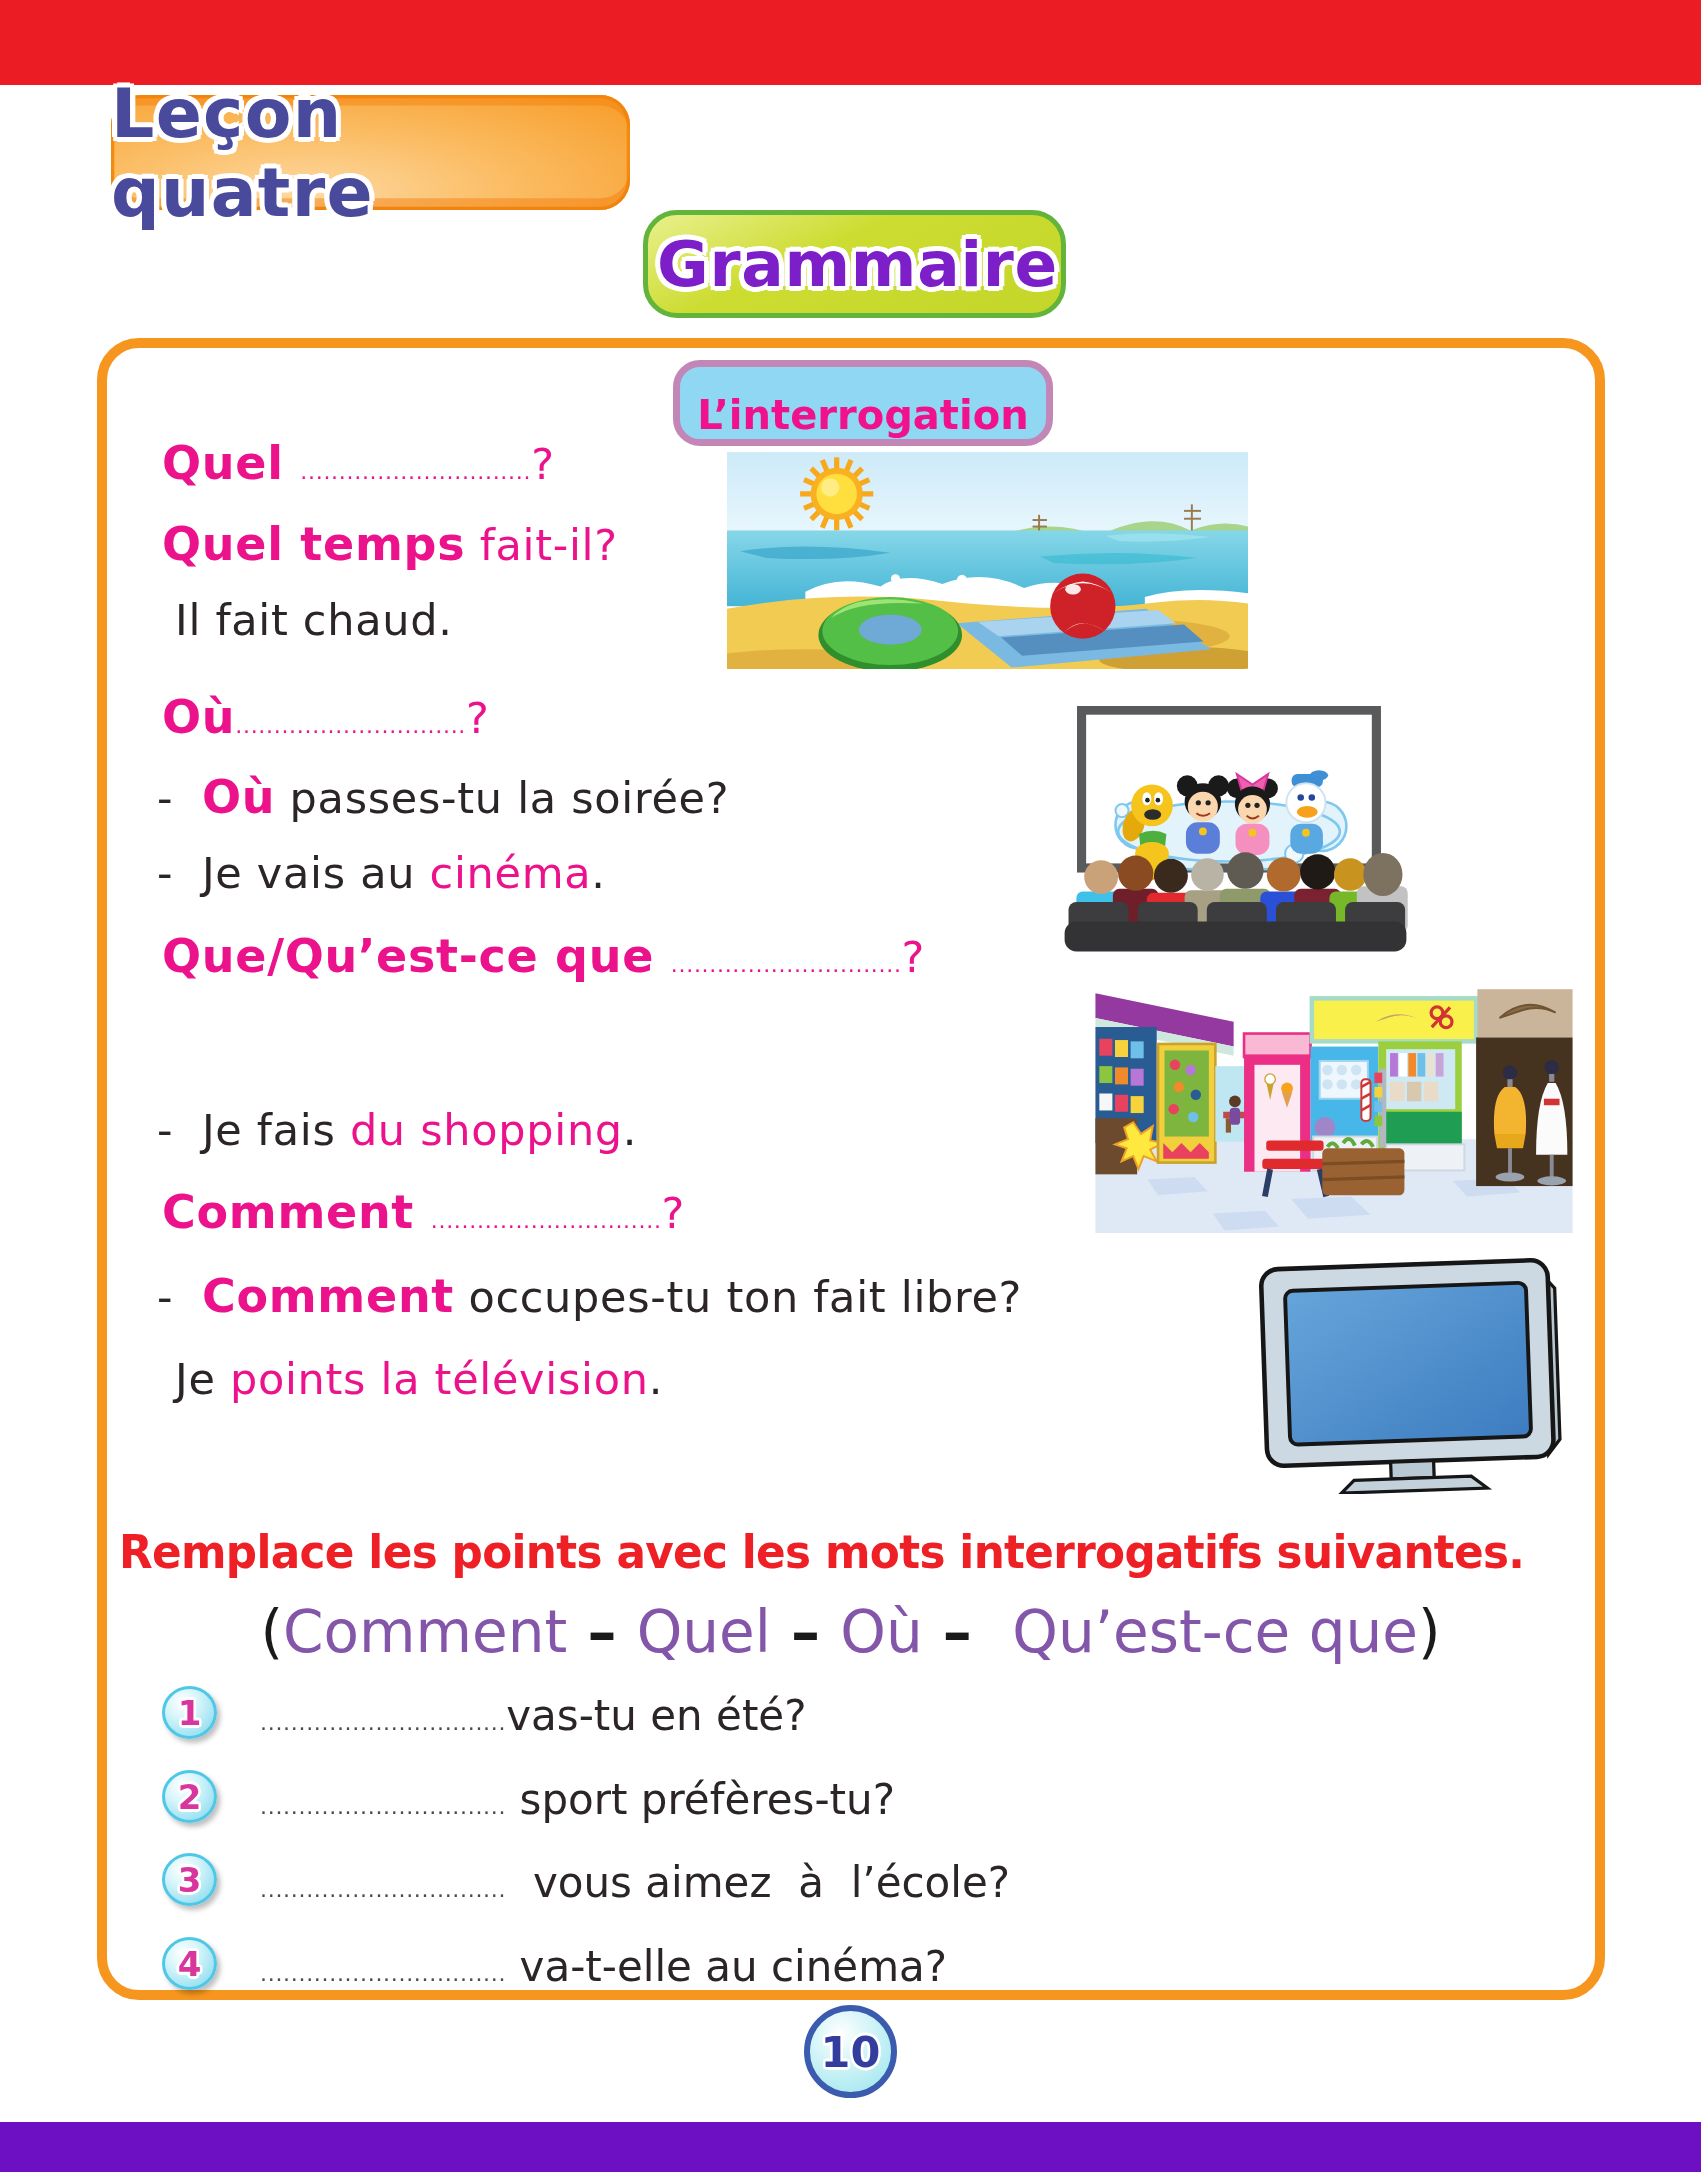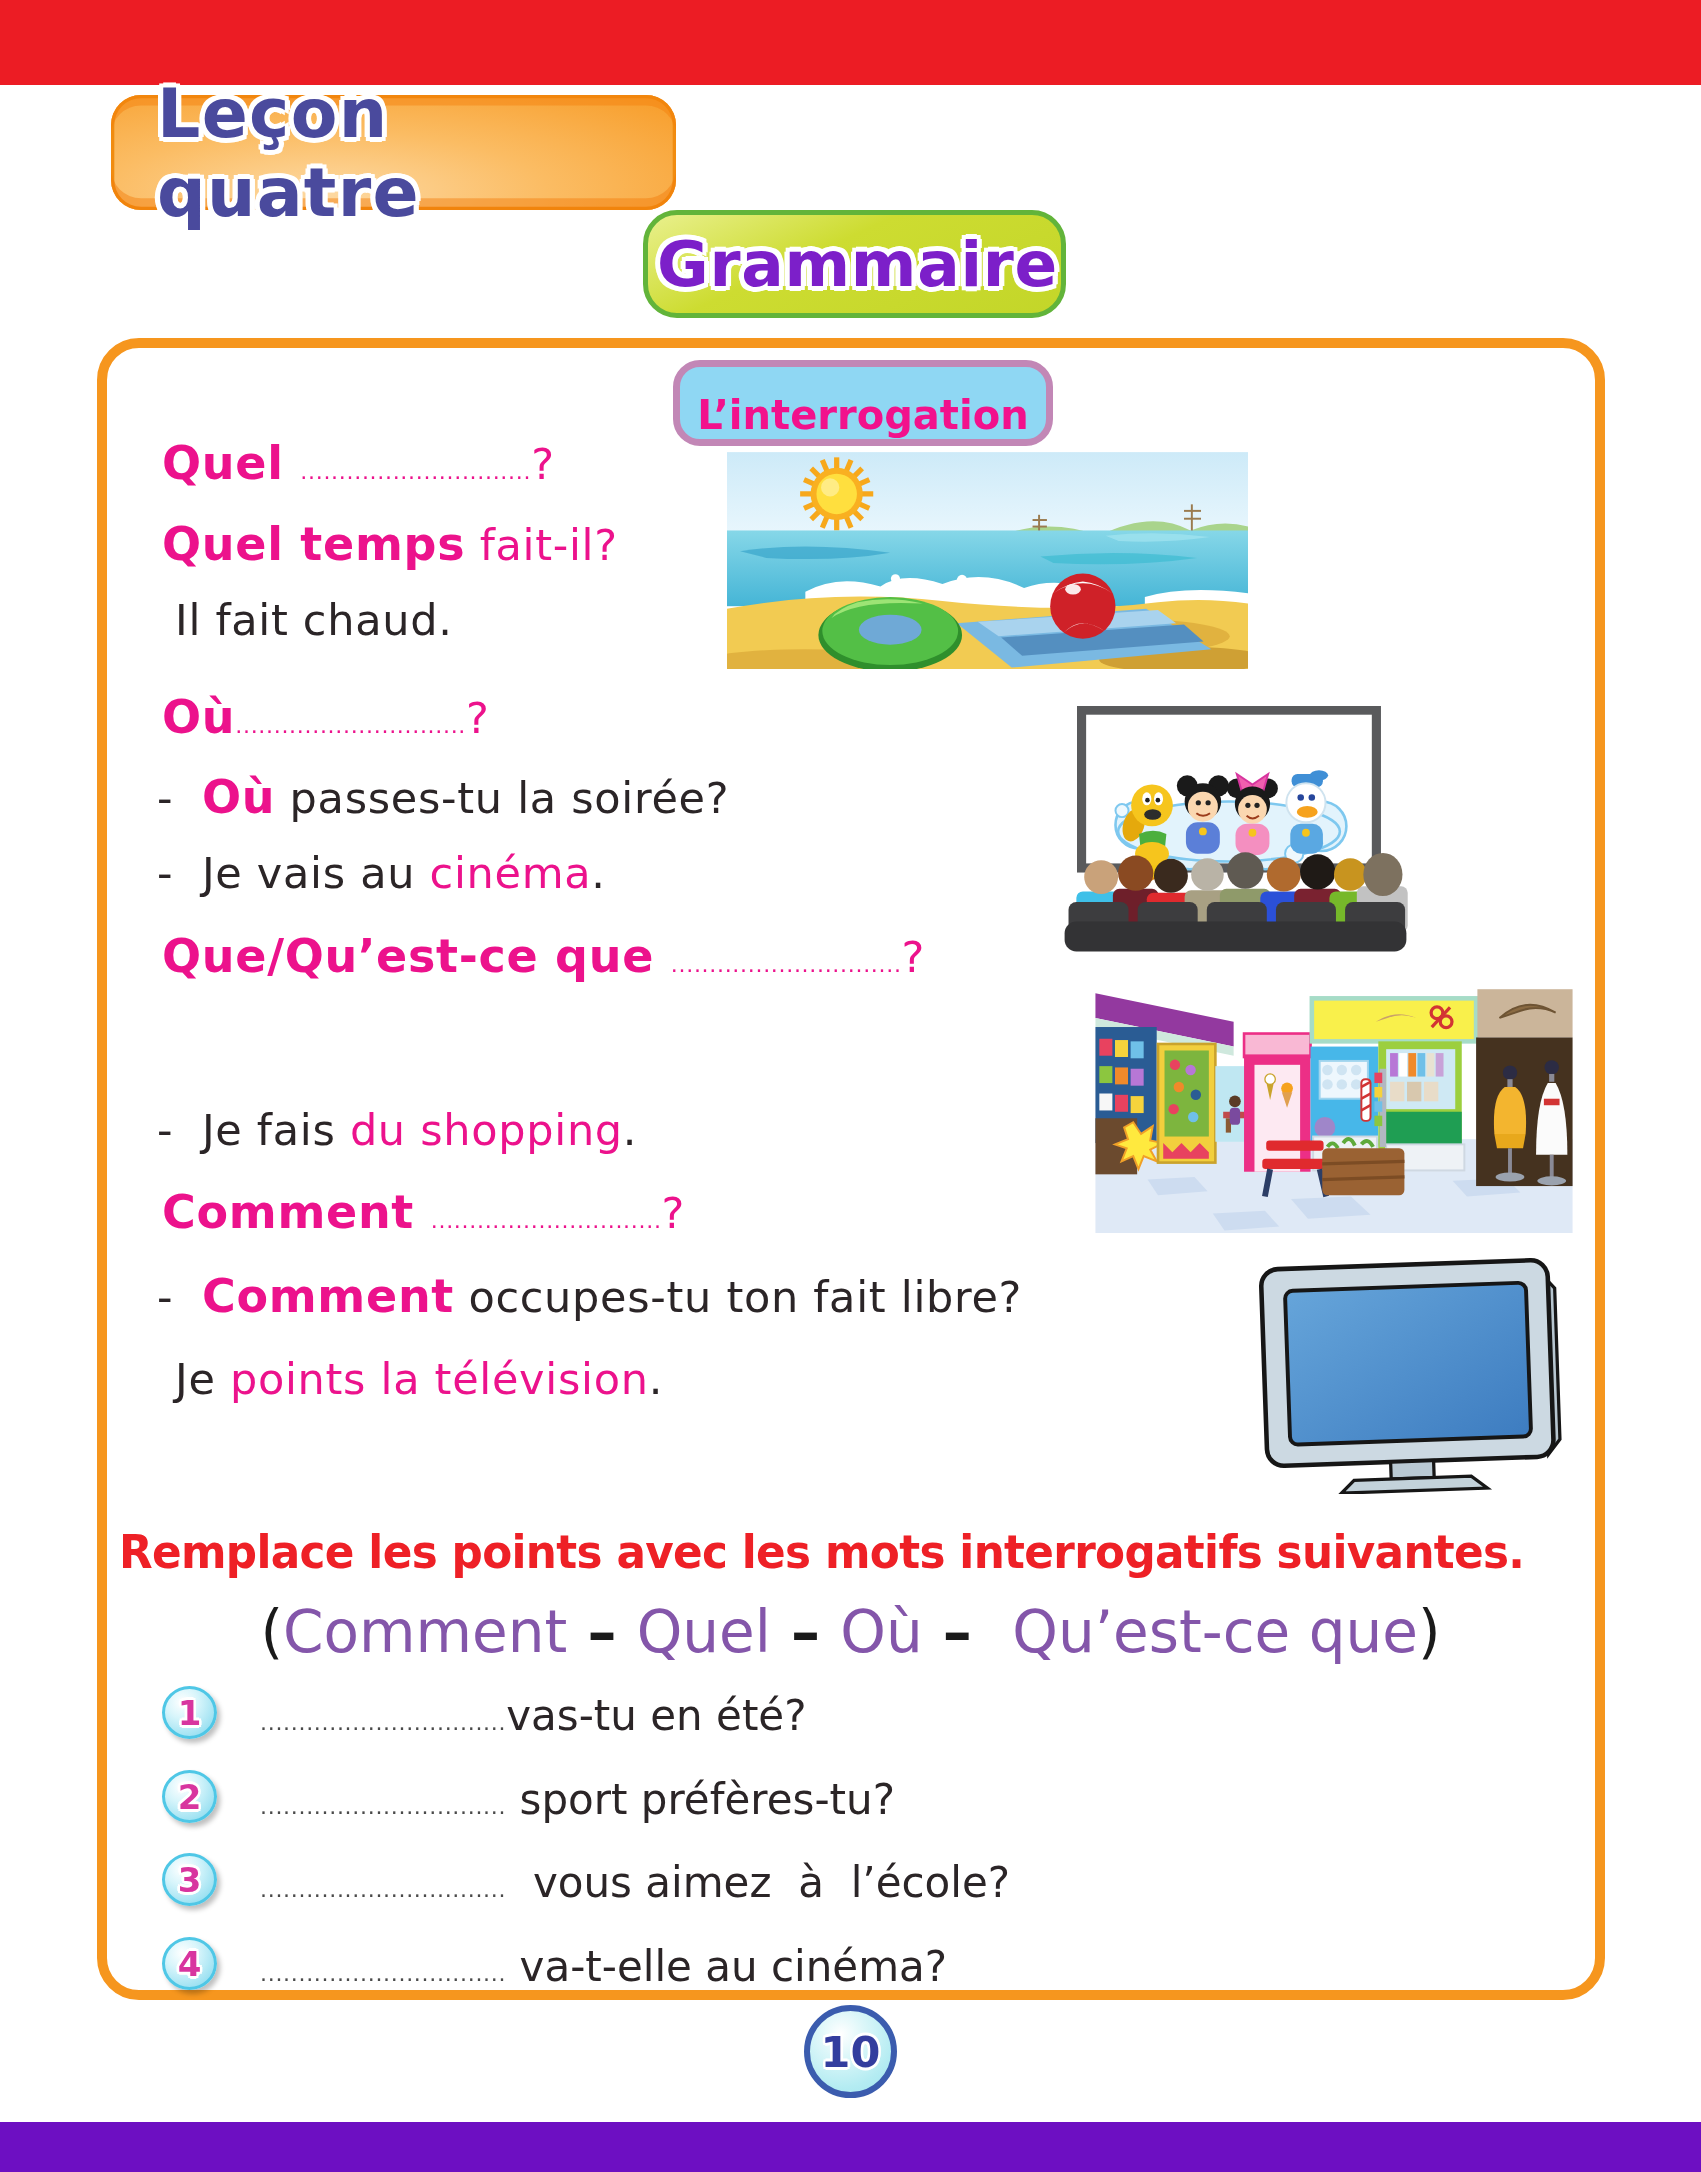--- a/index.html
+++ b/index.html
@@ -13,21 +13,21 @@
   
   .ow{text-shadow:-3.9px -3.9px 0 #fff,3.9px -3.9px 0 #fff,-3.9px 3.9px 0 #fff,3.9px 3.9px 0 #fff,
        -5.2px 0 0 #fff,5.2px 0 0 #fff,0 -5.2px 0 #fff,0 5.2px 0 #fff;}
   .ow-sm{text-shadow:-2px -2px 0 #fff,2px -2px 0 #fff,-2px 2px 0 #fff,2px 2px 0 #fff,
        -2.6px 0 0 #fff,2.6px 0 0 #fff,0 -2.6px 0 #fff,0 2.6px 0 #fff;}
 
   
   .lecon-badge{position:absolute;left:111px;top:95px;width:519px;height:115px;border-radius:30px;
     background:radial-gradient(ellipse at 38% 85%, #fdd9a2 0%, #fbbc63 45%, #f79b26 100%);
     box-shadow:inset 0 10.4px 0 rgba(243,126,10,.45), inset 0 -11.7px 0 rgba(242,122,8,.45), inset 0 0 0 3.3px #f18c10;
-    display:flex;align-items:center;justify-content:center;padding-left:46px;}
+    display:flex;align-items:center;justify-content:center;}
   .lecon-badge .txt{font-size:68px;font-weight:bold;color:#4a4a9d;letter-spacing:1.3px;}
 
   
   .grammaire-badge{position:absolute;left:643px;top:210px;width:423px;height:108px;border-radius:34px;
     background:linear-gradient(155deg,#e9f08d 0%,#cddc31 40%,#c3d629 100%);
     border:5.9px solid #62b43a;box-sizing:border-box;
     display:flex;align-items:center;justify-content:center;z-index:3;}
   .grammaire-badge .txt{font-size:63px;font-weight:bold;color:#7c1fc9;letter-spacing:0.7px;margin-left:6px;}
 
   

